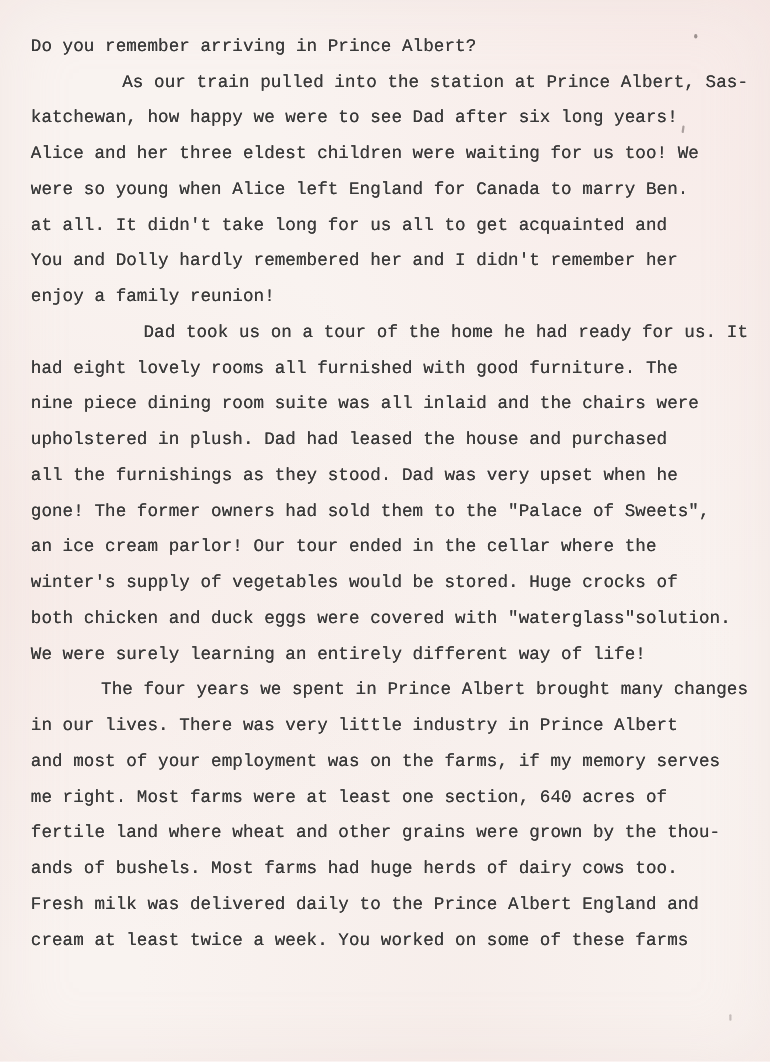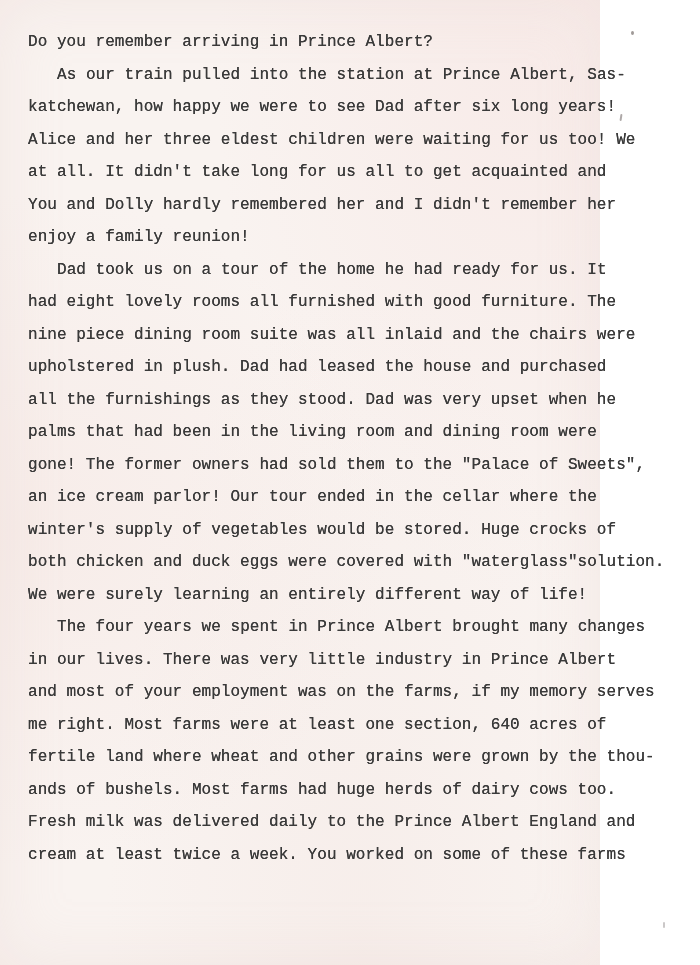--- a/index.html
+++ b/index.html
@@ -8,75 +8,75 @@
     padding: 0;
   }
   body {
     width: 700px;
     height: 965px;
     overflow: hidden;
     font-family: "Liberation Mono", "DejaVu Sans Mono", monospace;
   }
   .paper {
     position: relative;
-    width: 564px;
+    width: 700px;
     height: 965px;
     background:
       radial-gradient(ellipse at 88% 6%, rgba(246,226,224,0.45), transparent 42%),
       radial-gradient(ellipse at 4% 55%, rgba(244,226,222,0.40), transparent 45%),
       radial-gradient(ellipse at 60% 98%, rgba(242,228,224,0.35), transparent 50%),
       var(--paper, #f9f3f0);
     box-shadow: inset 0 0 60px rgba(226,200,196,0.25);
-    padding-left: 36px;
   }
   .text-block {
     position: absolute;
     top: 26px;
     left: 28px;
     right: 20px;
   }
   .line {
     height: 32.5px;
     line-height: 32.5px;
     font-size: 16px;
     letter-spacing: 0.04px;
     color: var(--ink, #3a3a3a);
     text-shadow: 0 0 0.6px currentColor;
     white-space: pre;
   }
   .line.indent {
     padding-left: 29px;
+    text-align: right;
   }
   .speck {
     position: absolute;
     background: #6b6260;
     border-radius: 50%;
   }
   .speck-1 { left: 631px; top: 31px;  width: 3px; height: 4px; opacity: 0.65; }
   .speck-2 { left: 620px; top: 114px; width: 2px; height: 7px; opacity: 0.55; border-radius: 2px; transform: rotate(8deg); }
   .speck-3 { left: 663px; top: 922px; width: 2px; height: 6px; opacity: 0.35; border-radius: 2px; }
 </style>
 </head>
 <body>
 
 <div class="paper">
   <div class="text-block">
     <div class="line">Do you remember arriving in Prince Albert?</div>
     <div class="line indent">As our train pulled into the station at Prince Albert, Sas-</div>
     <div class="line">katchewan, how happy we were to see Dad after six long years!</div>
     <div class="line">Alice and her three eldest children were waiting for us too! We</div>
+    <div class="line">were so young when Alice left England for Canada to marry Ben.</div>
     <div class="line">at all. It didn't take long for us all to get acquainted and</div>
     <div class="line">You and Dolly hardly remembered her and I didn't remember her</div>
     <div class="line">enjoy a family reunion!</div>
     <div class="line indent">Dad took us on a tour of the home he had ready for us. It</div>
     <div class="line">had eight lovely rooms all furnished with good furniture. The</div>
     <div class="line">nine piece dining room suite was all inlaid and the chairs were</div>
     <div class="line">upholstered in plush. Dad had leased the house and purchased</div>
     <div class="line">all the furnishings as they stood. Dad was very upset when he</div>
-    <div class="line">palms that had been in the living room and dining room were</div>
     <div class="line">gone! The former owners had sold them to the "Palace of Sweets",</div>
     <div class="line">an ice cream parlor! Our tour ended in the cellar where the</div>
     <div class="line">winter's supply of vegetables would be stored. Huge crocks of</div>
     <div class="line">both chicken and duck eggs were covered with "waterglass"solution.</div>
     <div class="line">We were surely learning an entirely different way of life!</div>
     <div class="line indent">The four years we spent in Prince Albert brought many changes</div>
     <div class="line">in our lives. There was very little industry in Prince Albert</div>
     <div class="line">and most of your employment was on the farms, if my memory serves</div>
     <div class="line">me right. Most farms were at least one section, 640 acres of</div>
     <div class="line">fertile land where wheat and other grains were grown by the thou-</div>

